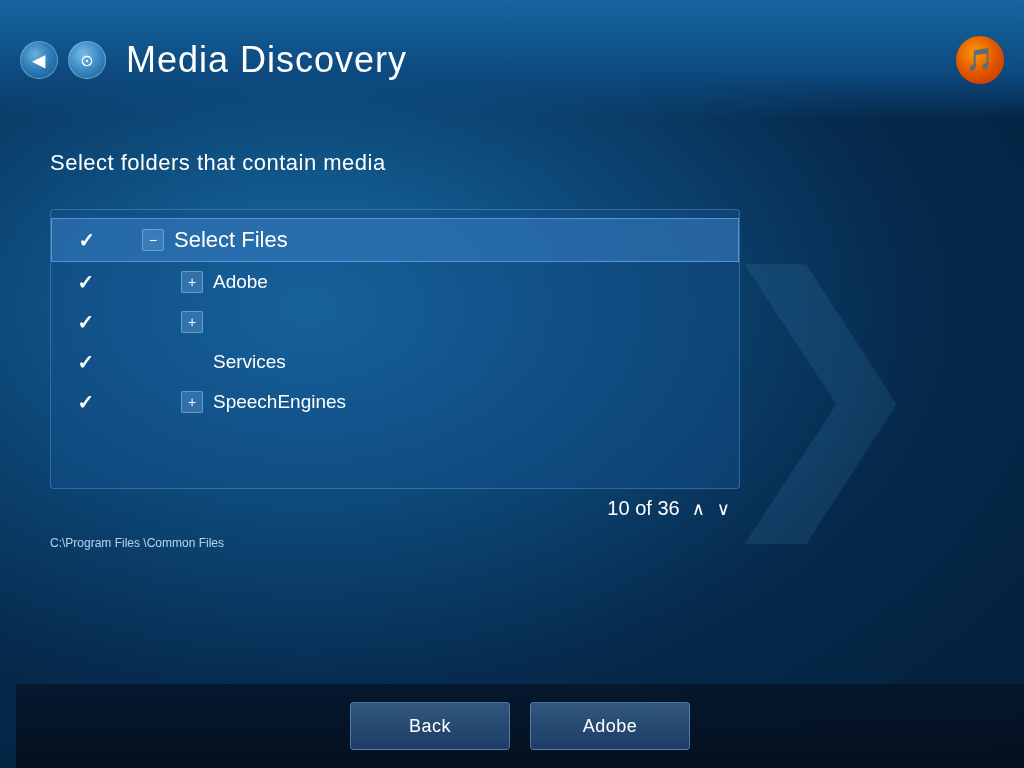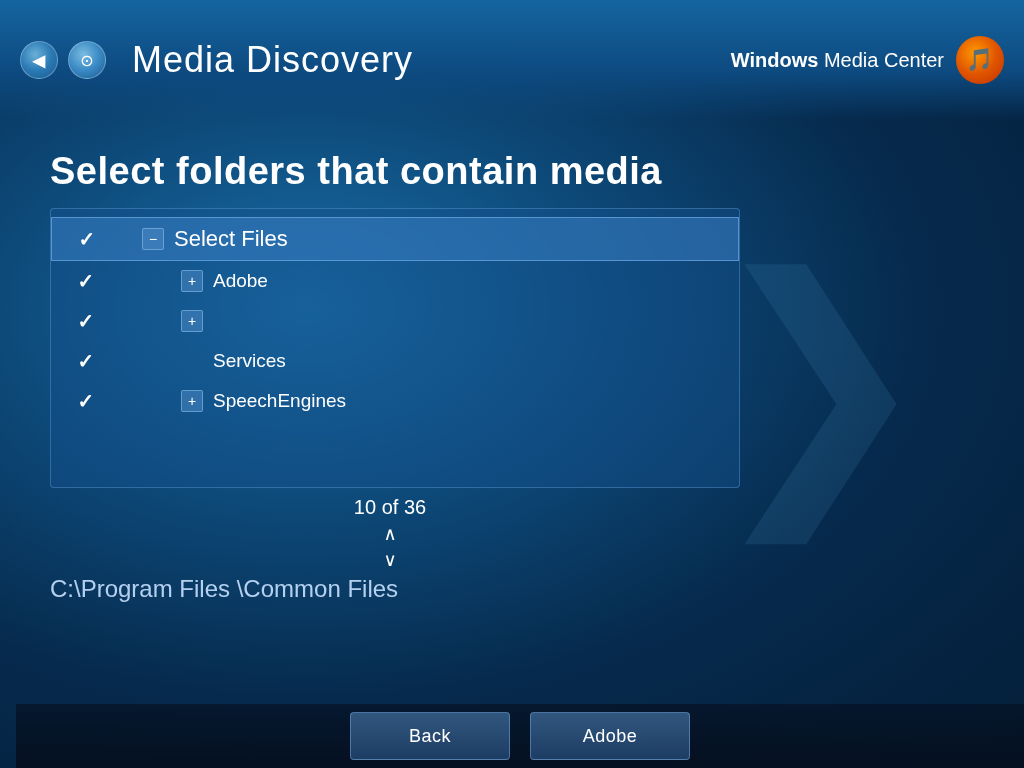--- a/index.html
+++ b/index.html
@@ -58,21 +58,21 @@
       cursor: pointer;
       color: white;
       font-size: 16px;
     }
 
     .app-title {
       font-size: 36px;
       font-weight: 300;
       color: white;
       letter-spacing: 1px;
-      margin-left: 16px;
+      margin-left: 10px;
     }
 
     .title-bar-right {
       display: flex;
       align-items: center;
       gap: 12px;
     }
 
     .brand-text {
       font-size: 20px;
@@ -134,24 +134,24 @@
     }
 
     
     .main-content {
       padding: 30px 50px;
       position: relative;
       z-index: 1;
     }
 
     .page-heading {
-      font-size: 38px;
-      font-weight: 700;
-      color: white;
-      margin-bottom: 15px;
+      font-size: 22px;
+      font-weight: 400;
+      color: white;
+      margin-bottom: 33px;
       letter-spacing: 0.5px;
     }
 
     
     .folder-list-container {
       background: rgba(20, 80, 140, 0.45);
       border: 1px solid rgba(100, 160, 220, 0.4);
       border-radius: 4px;
       width: 690px;
       padding: 8px 0;
@@ -211,49 +211,48 @@
     }
 
     
     .pagination {
       display: flex;
       justify-content: flex-end;
       align-items: center;
       width: 690px;
       margin-top: 8px;
       padding-right: 10px;
-      gap: 4px;
-      flex-direction: column;
+      gap: 12px;
     }
 
     .pagination-text {
       font-size: 20px;
       color: white;
     }
 
     .pagination-arrow {
       font-size: 18px;
       color: white;
       cursor: pointer;
     }
 
     
     .path-info {
-      margin-top: 4px;
-      font-size: 24px;
+      margin-top: 16px;
+      font-size: 12px;
       color: rgba(200, 225, 255, 0.9);
     }
 
     
     .footer {
       position: absolute;
       bottom: 0;
       left: 16px;
       right: 0;
-      height: 64px;
+      height: 84px;
       background: linear-gradient(180deg, rgba(5, 20, 40, 0.8) 0%, rgba(5, 15, 30, 0.95) 100%);
       display: flex;
       align-items: center;
       justify-content: center;
       gap: 20px;
     }
 
     .footer-btn {
       width: 160px;
       height: 48px;
@@ -279,23 +278,20 @@
   <div class="win-btn">✕</div>
 </div>
 
 <div class="title-bar">
   <div class="title-bar-left">
     <div class="nav-back-btn">◀</div>
     <div class="nav-home-btn">⊙</div>
     <div class="app-title">Media Discovery</div>
   </div>
   <div class="title-bar-right">
-    <div class="brand-text">
-      <strong>Windows</strong><span> Media Center</span>
-    </div>
     <div class="wmc-logo">🎵</div>
   </div>
 </div>
 
 <div class="arrow-watermark">❯</div>
 
 <div class="main-content">
   <div class="page-heading">Select folders that contain media</div>
 
   <div class="folder-list-container">

